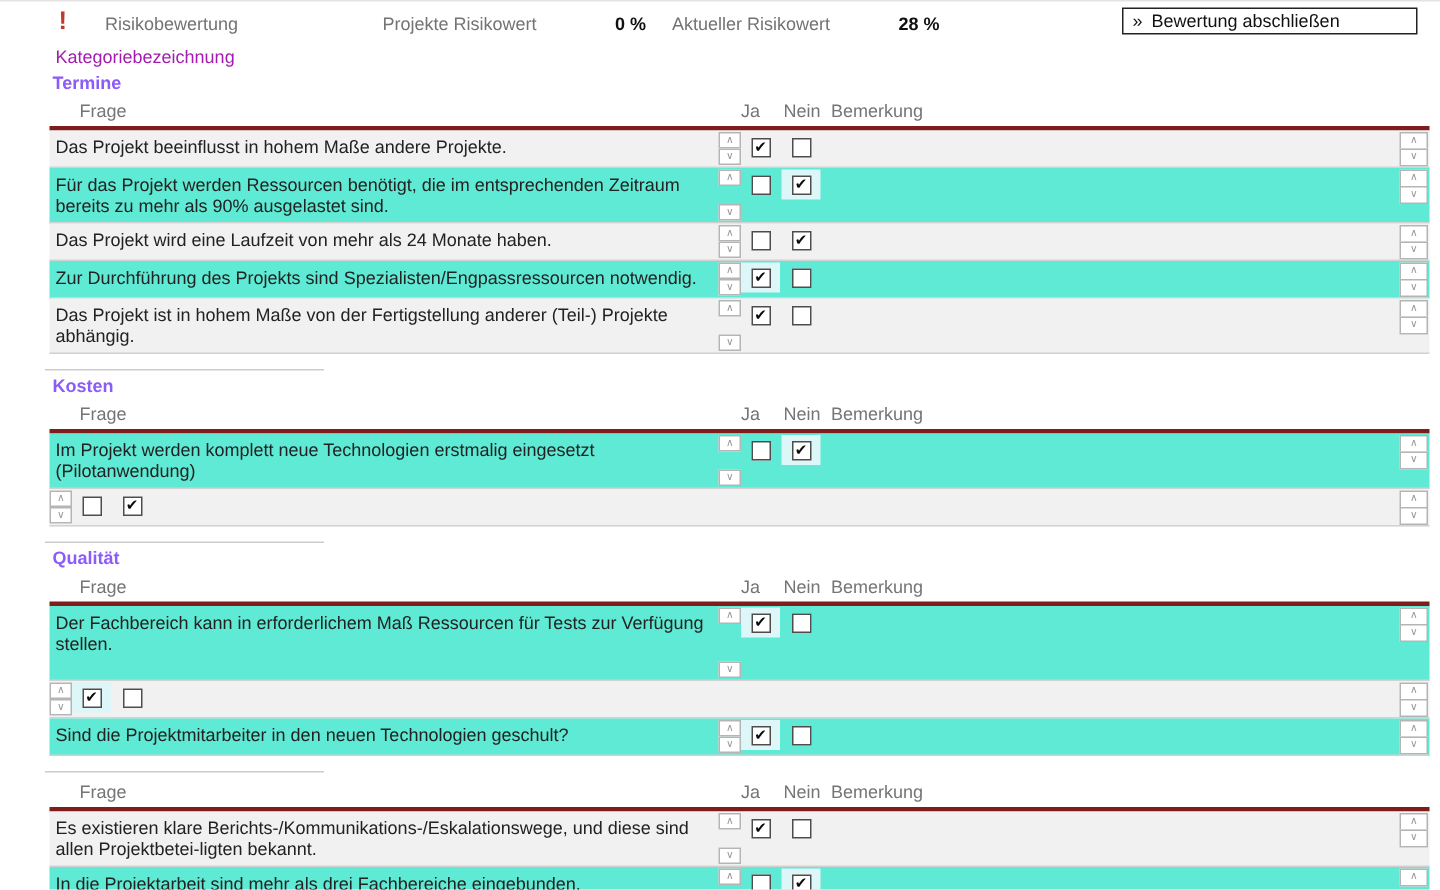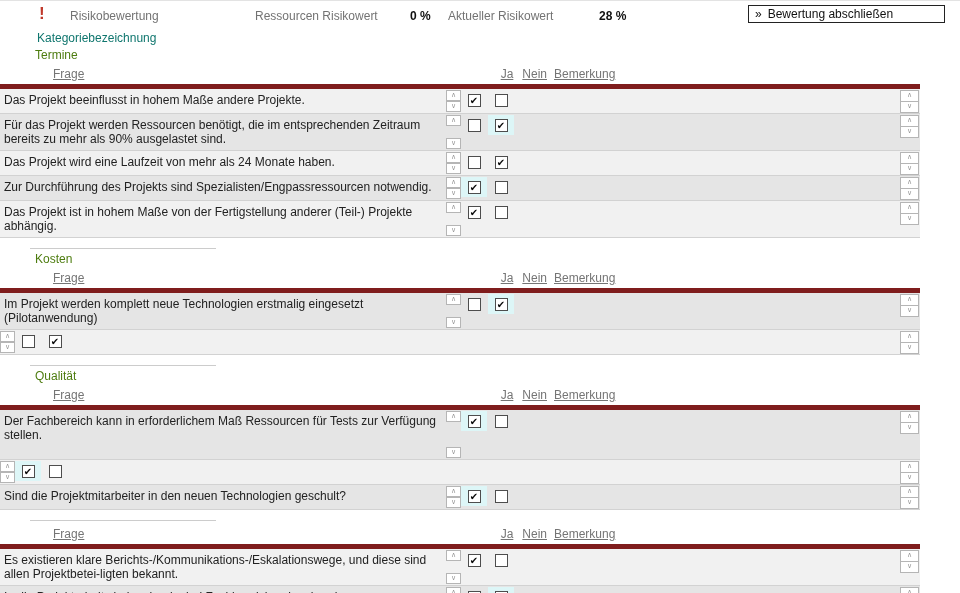--- a/index.html
+++ b/index.html
@@ -19,33 +19,33 @@
   .t-fixv   { left:410px; }
   .t-curl   { left:448px; }
   .t-curv   { left:599px; }
   .finish-btn {
     position:absolute; left:748px; top:4px; width:197px; height:18px;
     border:1px solid #222; background:#fff; display:flex; align-items:center;
     padding-left:6px; gap:6px; font-size:12px; color:#111; cursor:pointer;
   }
   .finish-btn .dbl { font-size:12px; color:#111; }
   
-  .cat-label { margin:3px 16px 0 37px; color:#0f766e; }
+  .cat-label { margin:3px 16px 0 37px; color:#a21caf; }
   
   .section { margin-top:2px; }
   .divider { width:186px; margin:10px 0 3px 30px; border-top:1px solid #ccc; height:0; }
-  .sec-title { margin:3px 0 2px 35px; font-weight:normal; color:#4d7c0f; }
-  .colhead { display:flex; margin-left:33px; width:920px; height:20px; align-items:center; color:#757575;text-decoration:underline; }
+  .sec-title { margin:3px 0 2px 35px; font-weight:bold; color:#8b5cf6; }
+  .colhead { display:flex; margin-left:33px; width:920px; height:20px; align-items:center; color:#757575; }
   .ch-frage { width:461px; padding-left:20px; }
-  .ch-ja    { width:26px; text-align:center; }
+  .ch-ja    { width:26px; }
   .ch-nein  { width:27px; text-align:right; }
   .ch-bem   { padding-left:7px; }
   
-  .rows { width:920px; border-top:5px solid #7f1d1d; }
-  .row  { display:flex; align-items:flex-start; border-bottom:1px solid #d2d2d2; background:#e5e5e5; }
+  .rows { margin-left:33px; width:920px; border-top:3px solid #7f1d1d; }
+  .row  { display:flex; align-items:flex-start; border-bottom:1px solid #d2d2d2; background:#5eead4; }
   .row.gray { background:#f1f1f1; }
   .qtext { width:446px; padding:4px 2px 4px 4px; line-height:14px; }
   .row.tall .qtext { min-height:49px; }
   .lspin { width:15px; align-self:stretch; display:flex; flex-direction:column;
            justify-content:space-between; padding:1px 0; }
   .sbtn  { width:15px; height:11px; border:1px solid #b5b5b5; background:#fff;
            color:#999; font-size:7px; line-height:8px; text-align:center; cursor:pointer;
            font-family:"DejaVu Sans", sans-serif; }
   .cell  { width:26px; height:20px; margin-top:1px; display:flex; align-items:center;
            justify-content:center; }
@@ -61,21 +61,21 @@
            color:#999; font-size:7px; line-height:9px; text-align:center; cursor:pointer;
            font-family:"DejaVu Sans", sans-serif; }
   .rbtn + .rbtn { margin-top:-1px; }
 </style>
 </head>
 <body>
 
 <div class="hdr">
   <span class="alert">!</span>
   <span class="lab t-title">Risikobewertung</span>
-  <span class="lab t-fixl">Ressourcen Risikowert</span>
+  <span class="lab t-fixl">Projekte Risikowert</span>
   <span class="val t-fixv">0 %</span>
   <span class="lab t-curl">Aktueller Risikowert</span>
   <span class="val t-curv">28 %</span>
   <button class="finish-btn">
     <span class="dbl">»</span>
     <span>Bewertung abschließen</span>
   </button>
 </div>
 
 <div class="cat-label">Kategoriebezeichnung</div>

